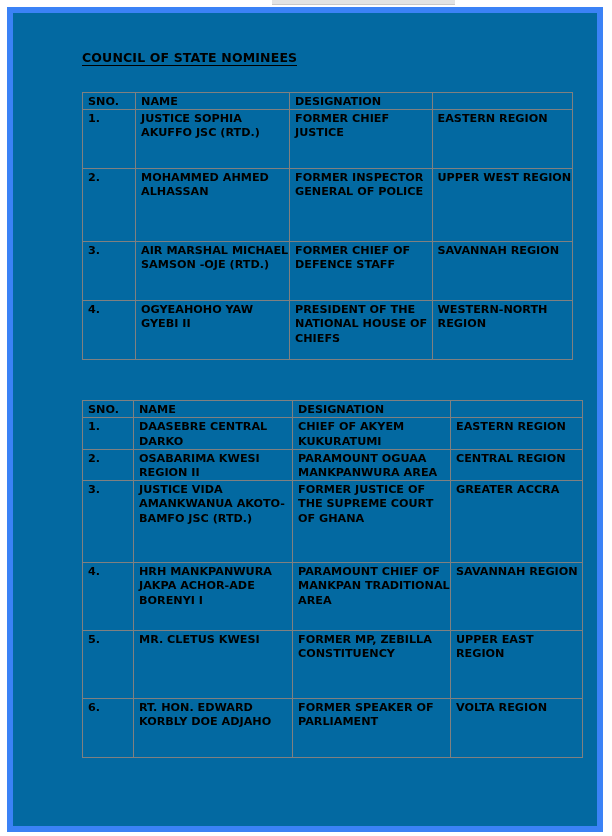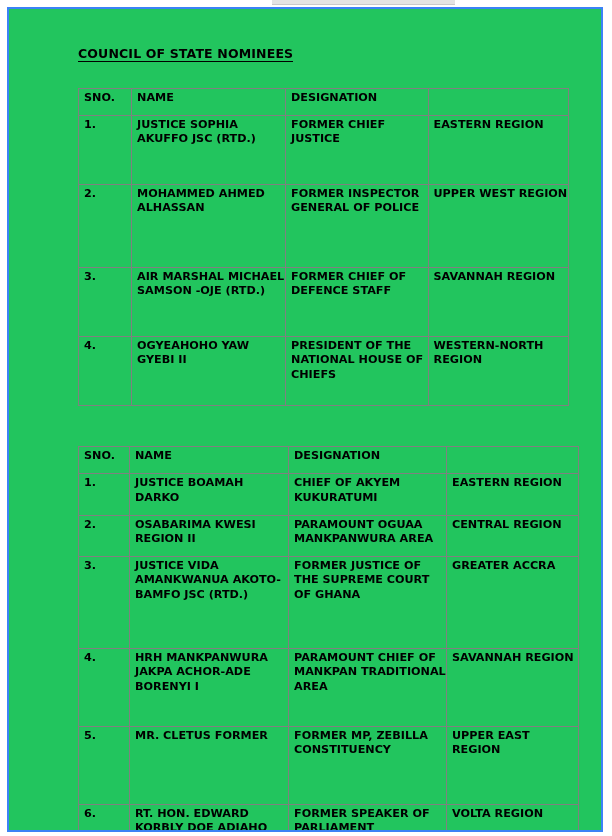--- a/index.html
+++ b/index.html
@@ -32,22 +32,22 @@
     background: #e3e3e3;
     border-bottom: 1px solid #c9c9c9;
   }
 
   .page {
     position: absolute;
     top: 7px;
     left: 7px;
     width: 596px;
     height: 825px;
-    background: #22c55e;
-    border: 2px solid #3b82f6;
+    background: #0369a1;
+    border: 6px solid #3b82f6;
     box-sizing: border-box;
     overflow: hidden;
   }
 
   .content {
     position: absolute;
     left: 69px;
     top: 38px;
     width: 510px;
   }
@@ -73,21 +73,21 @@
   table.doc-table {
     border-collapse: collapse;
     table-layout: fixed;
     font-size: 11.2px;
     font-weight: bold;
     color: #000000;
   }
   table.doc-table td {
     border: 1px solid #808080;
     vertical-align: top;
-    padding: 2px 0 10px 5px;
+    padding: 2px 0 0 5px;
     line-height: 14.2px;
     word-wrap: break-word;
     overflow-wrap: break-word;
   }
   .cell-pad-top { padding-top: 16.2px; }
 
   
   #table-institutional { width: 491px; }
   #table-institutional col.c-sno  { width: 51px; }
   #table-institutional col.c-name { width: 148px; }
@@ -180,21 +180,21 @@
       </colgroup>
       <tbody>
         <tr>
           <td>SNO.</td>
           <td>NAME</td>
           <td>DESIGNATION</td>
           <td></td>
         </tr>
         <tr>
           <td>1.</td>
-          <td>JUSTICE BOAMAH DARKO</td>
+          <td>DAASEBRE CENTRAL DARKO</td>
           <td>CHIEF OF AKYEM KUKURATUMI</td>
           <td>EASTERN REGION</td>
         </tr>
         <tr>
           <td>2.</td>
           <td>OSABARIMA KWESI REGION II</td>
           <td>PARAMOUNT OGUAA MANKPANWURA AREA</td>
           <td>CENTRAL REGION</td>
         </tr>
         <tr class="r-tall-3">
@@ -204,21 +204,21 @@
           <td>GREATER ACCRA</td>
         </tr>
         <tr class="r-tall-4">
           <td>4.</td>
           <td>HRH MANKPANWURA JAKPA ACHOR-ADE BORENYI I</td>
           <td class="cell-pad-top">PARAMOUNT CHIEF OF MANKPAN TRADITIONAL AREA</td>
           <td class="cell-pad-top">SAVANNAH REGION</td>
         </tr>
         <tr class="r-tall-4">
           <td>5.</td>
-          <td>MR. CLETUS FORMER</td>
+          <td>MR. CLETUS KWESI</td>
           <td class="cell-pad-top">FORMER MP, ZEBILLA CONSTITUENCY</td>
           <td class="cell-pad-top">UPPER EAST REGION</td>
         </tr>
         <tr class="r-tall-1">
           <td>6.</td>
           <td>RT. HON. EDWARD KORBLY DOE ADJAHO</td>
           <td>FORMER SPEAKER OF PARLIAMENT</td>
           <td>VOLTA REGION</td>
         </tr>
       </tbody>

